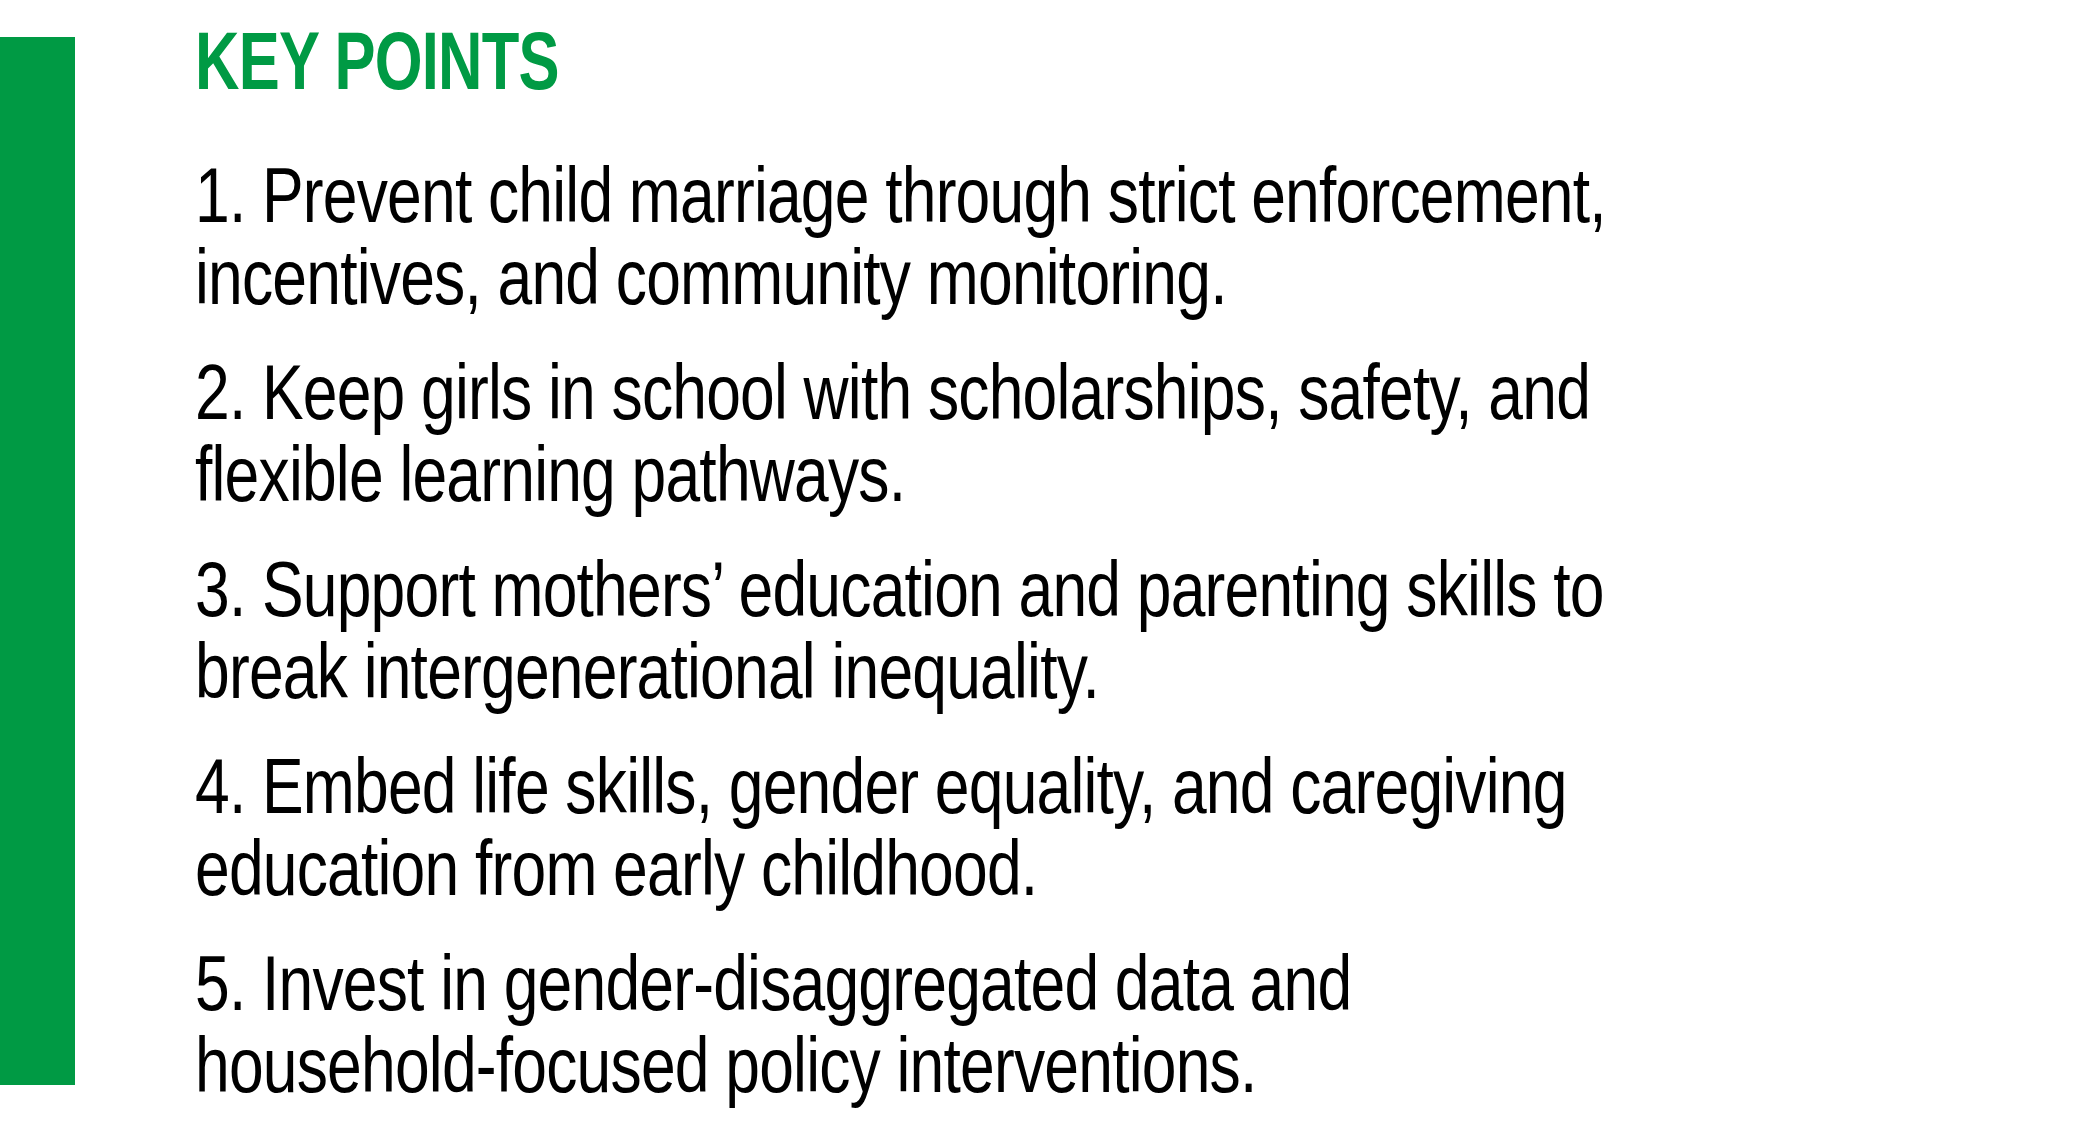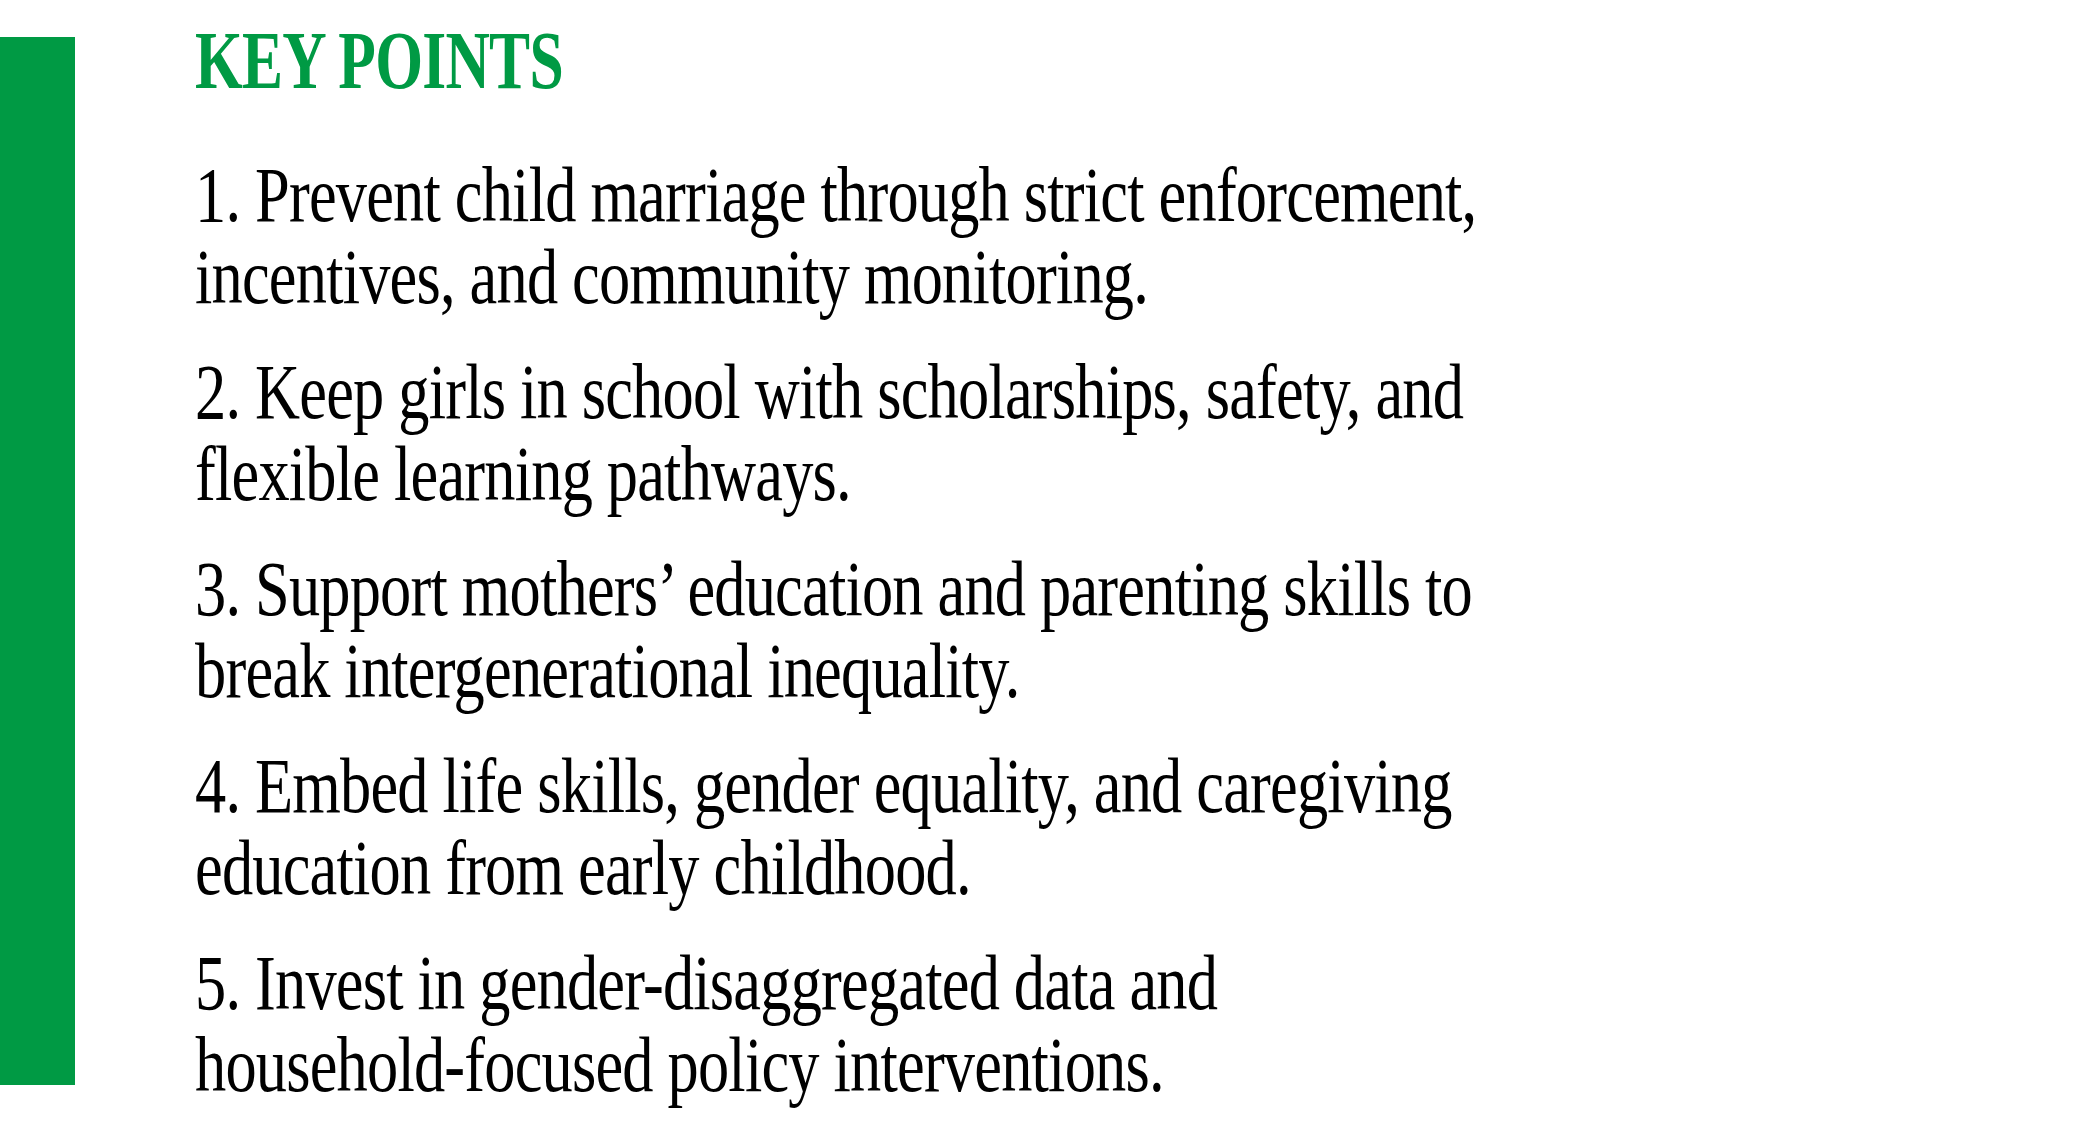--- a/index.html
+++ b/index.html
@@ -6,21 +6,21 @@
     margin: 0;
     padding: 0;
     background: #ffffff;
   }
   .canvas {
     position: relative;
     width: 2100px;
     height: 1146px;
     background: #ffffff;
     overflow: hidden;
-    font-family: Liberation Serif, serif;
+    font-family: Liberation Sans, sans-serif;
   }
   .accent-bar {
     position: absolute;
     left: 0;
     top: 37px;
     width: 75px;
     height: 1048px;
     background: #009A44;
   }
   .content {

